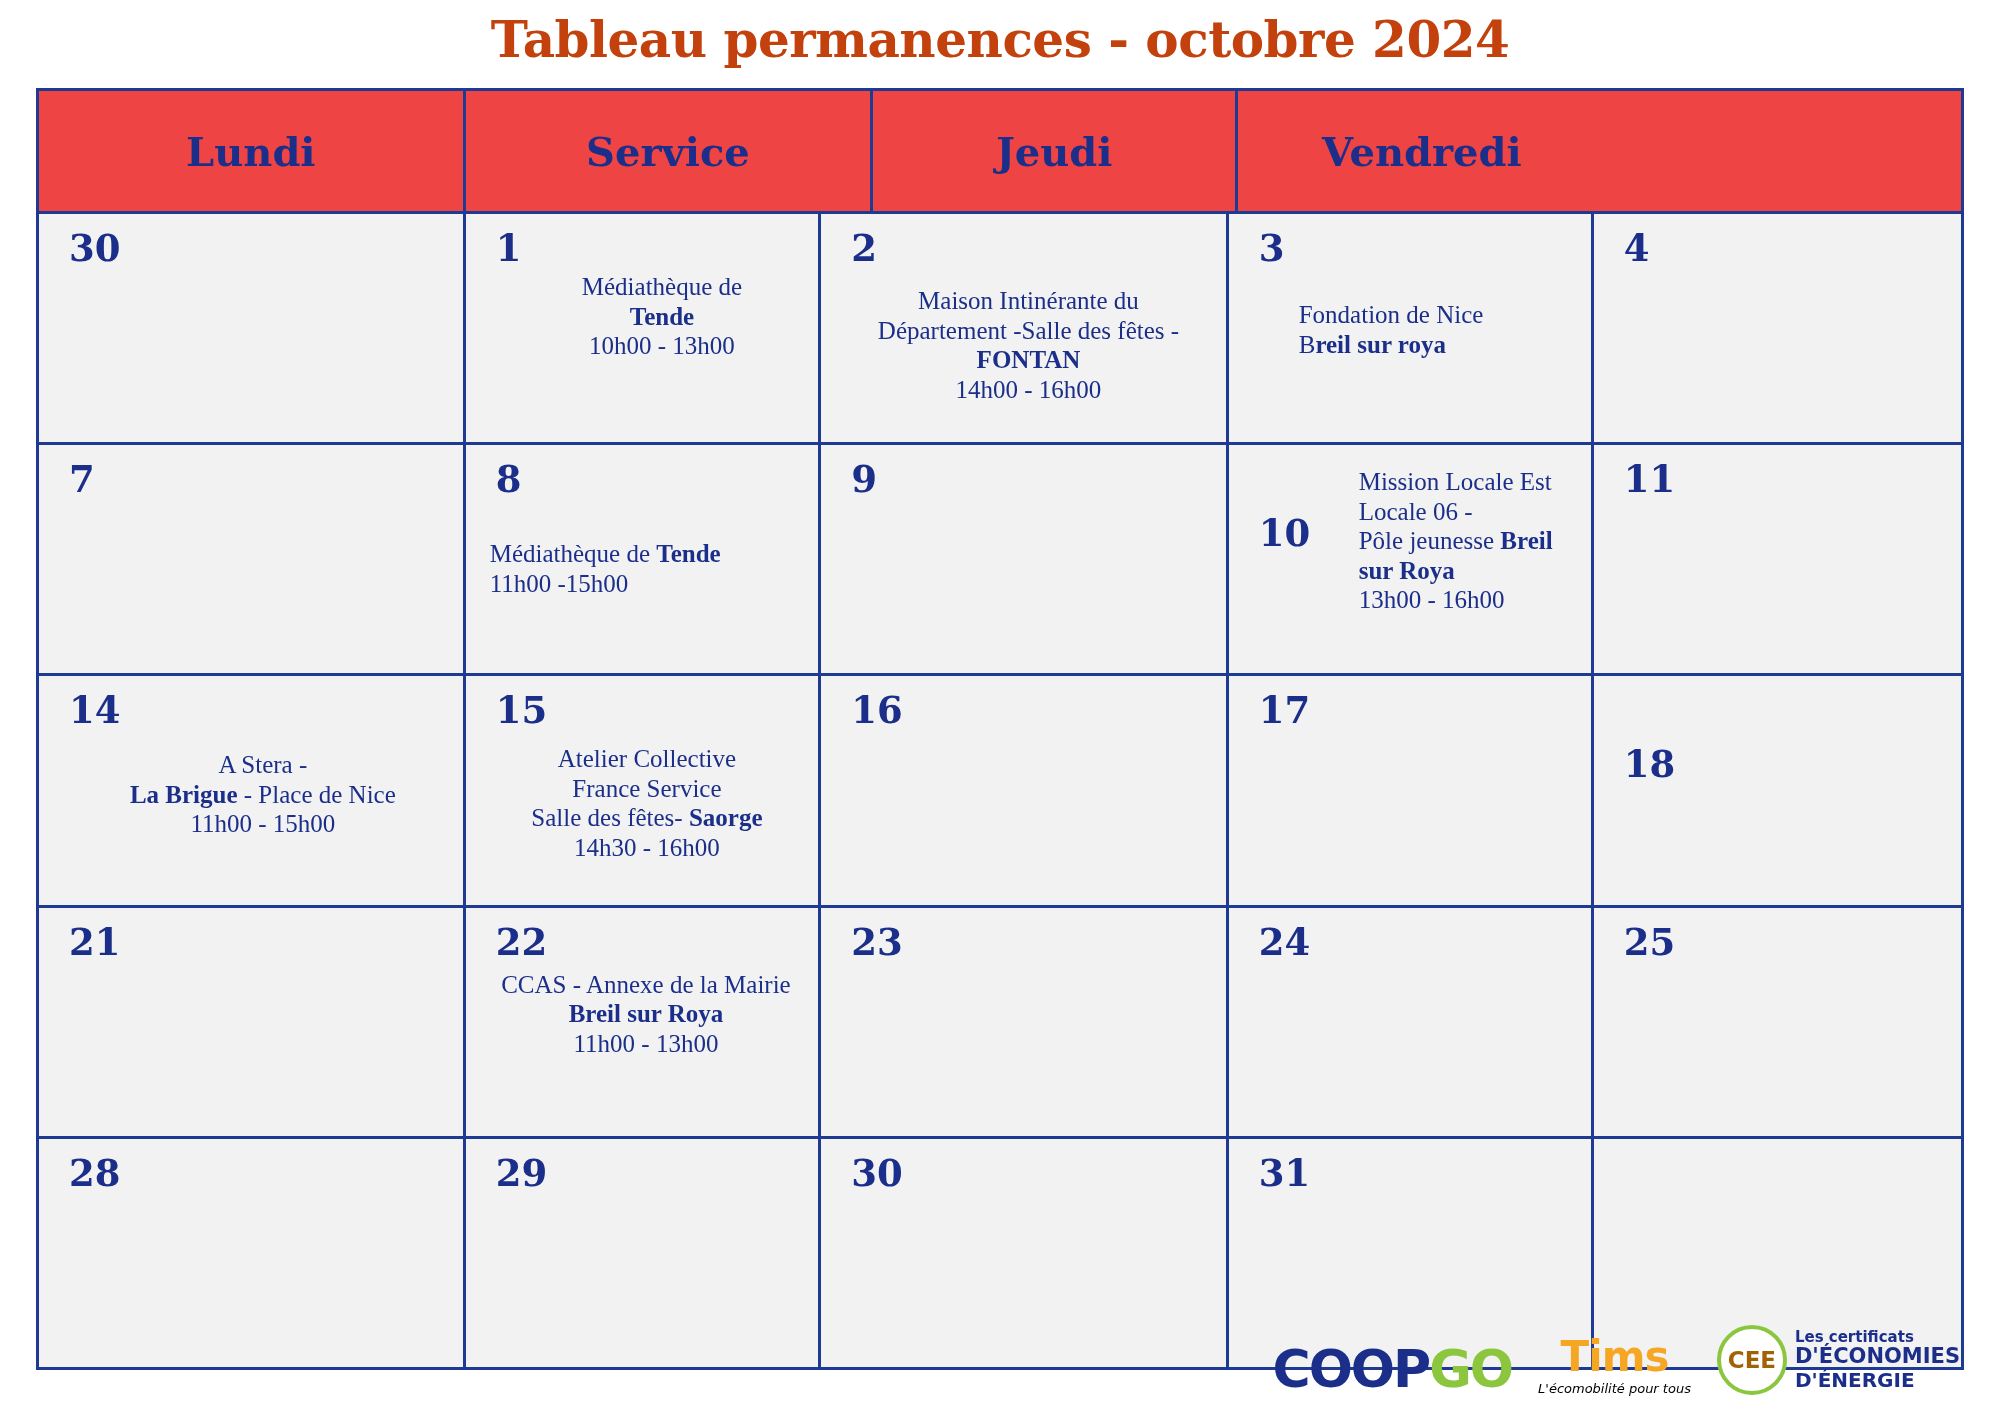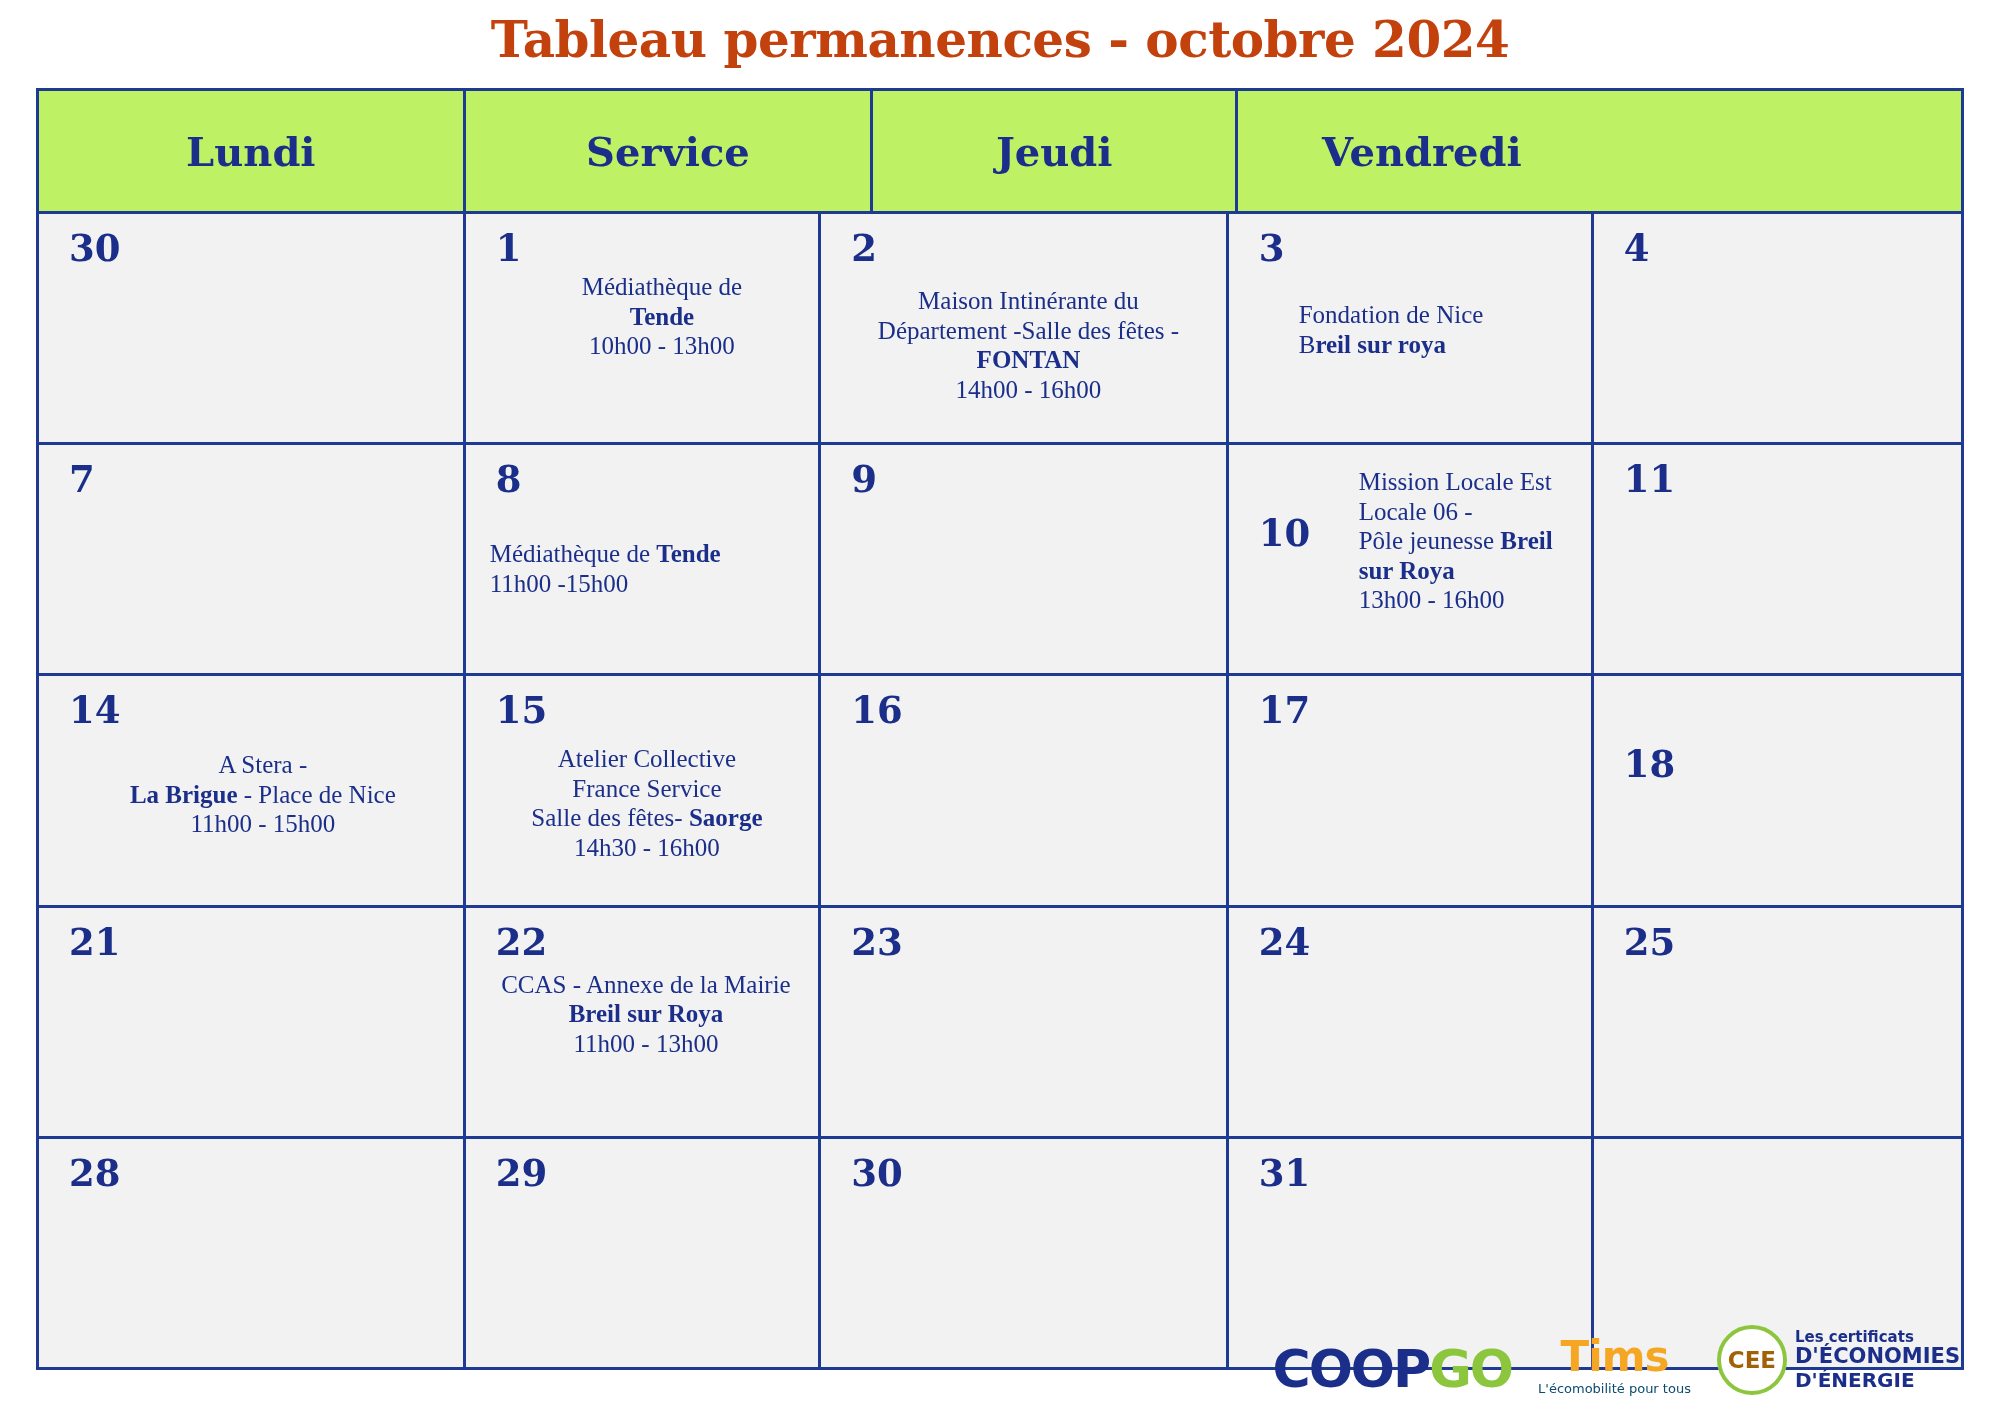--- a/index.html
+++ b/index.html
@@ -50,21 +50,21 @@
   }
 
   .row {
     display: flex;
     width: 100%;
     box-sizing: border-box;
   }
 
   .head-row {
     height: 120px;
-    background: #bef264;
+    background: #ef4444;
     flex: 0 0 120px;
   }
 
   .head-cell {
     box-sizing: border-box;
     border-right: 3px solid #1f3a93;
     display: flex;
     align-items: center;
     justify-content: center;
     font-family: "DejaVu Serif", serif;
@@ -162,22 +162,23 @@
   .logo-tims .word {
     font-family: "DejaVu Sans", sans-serif;
     font-weight: bold;
     font-size: 42px;
     color: #f5a623;
     letter-spacing: -1px;
   }
   .logo-tims .tag {
     font-family: "DejaVu Sans", sans-serif;
     font-size: 13px;
-    color: #0c4a6e;
+    color: #000000;
     margin-top: 4px;
+    font-style: italic;
   }
 
   .logo-cee {
     display: flex;
     align-items: center;
     gap: 8px;
   }
   .cee-badge {
     width: 62px;
     height: 62px;

